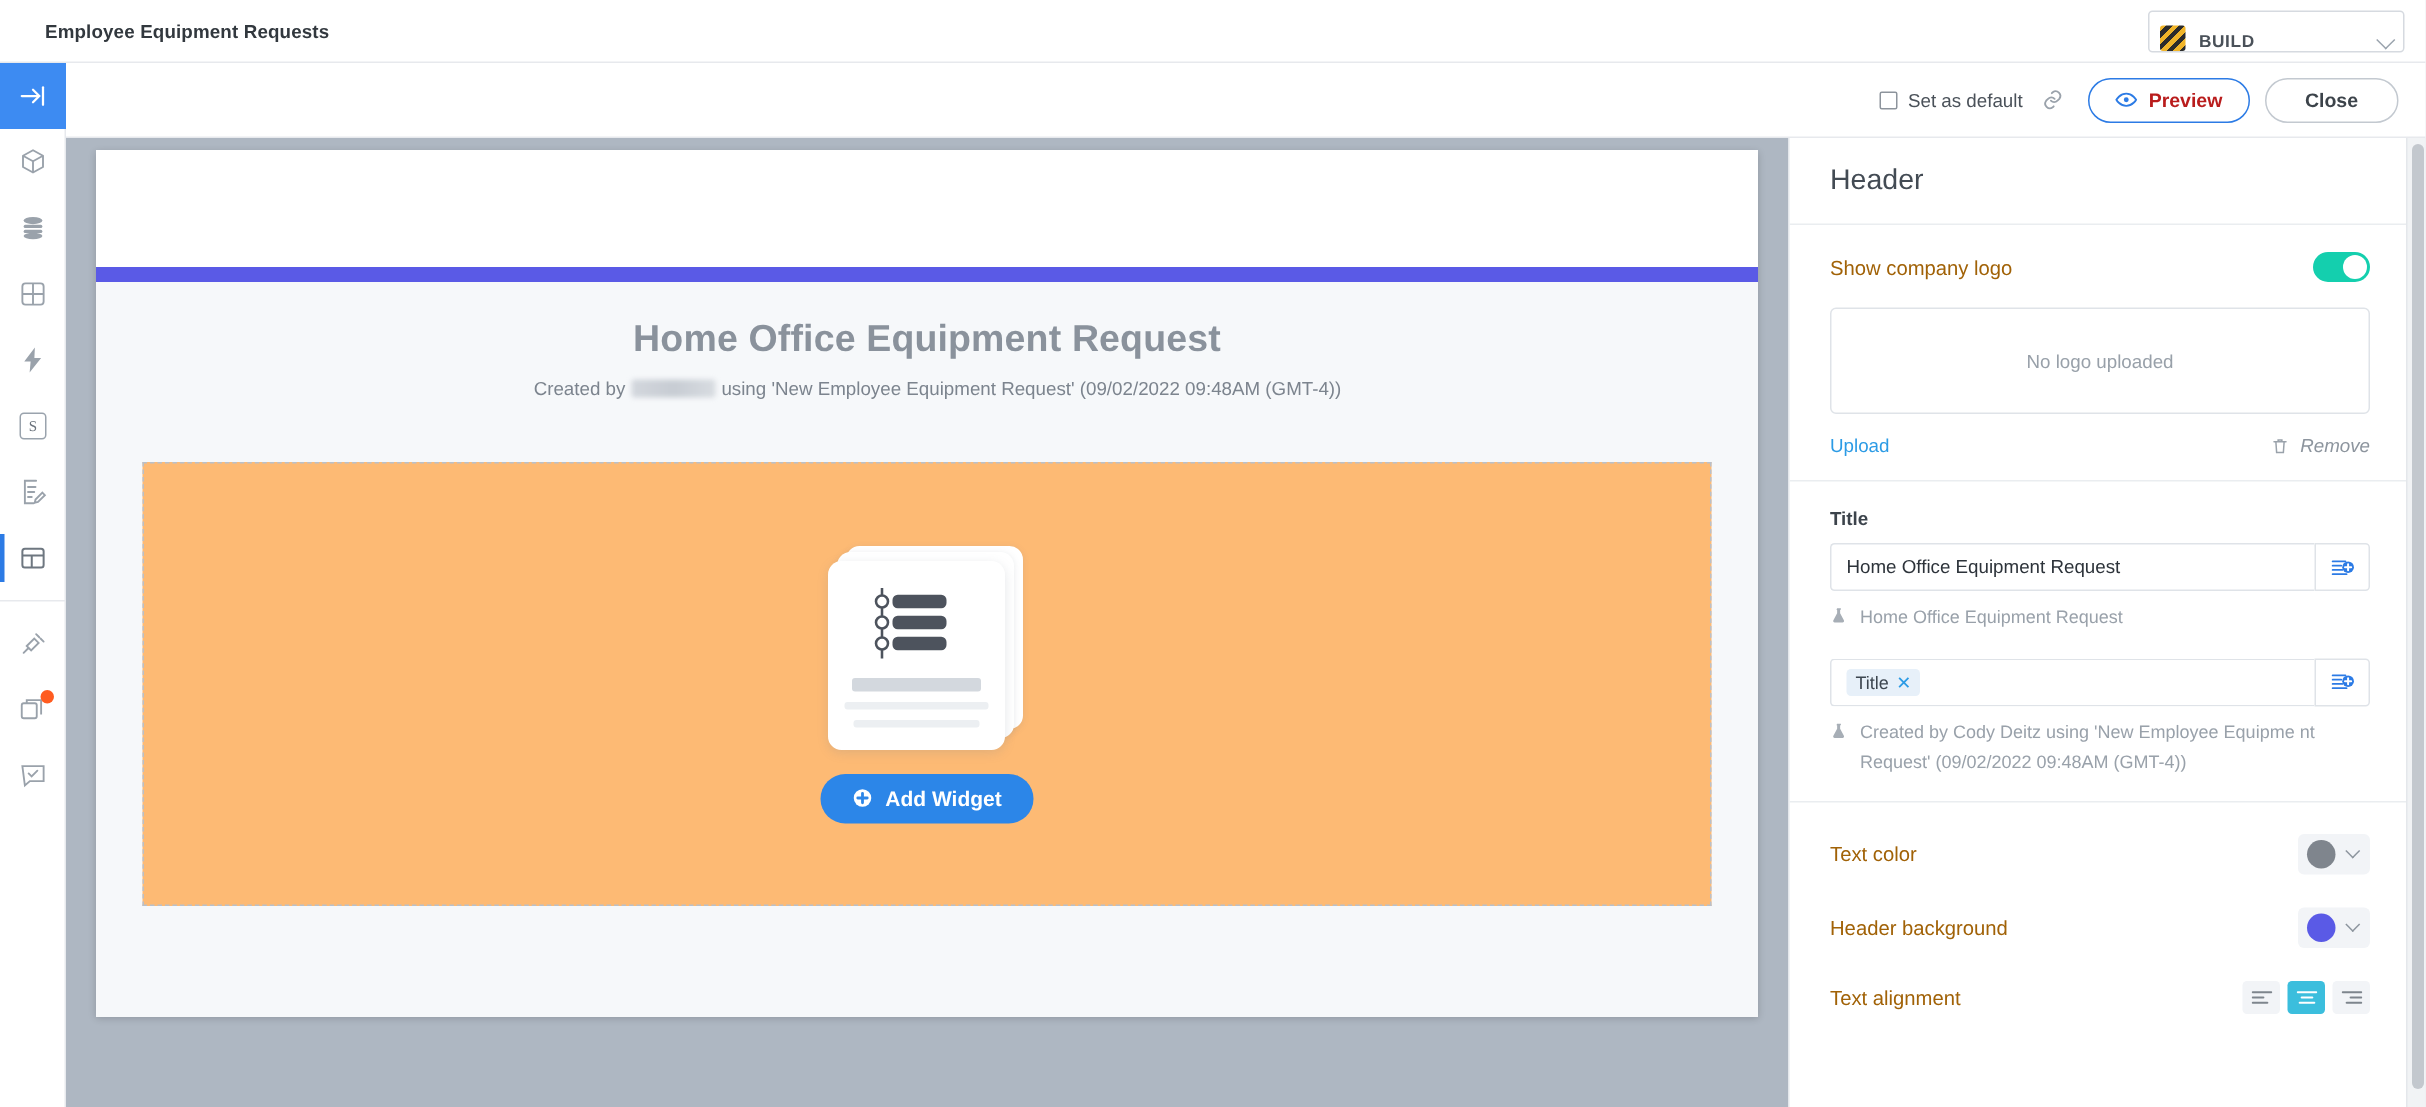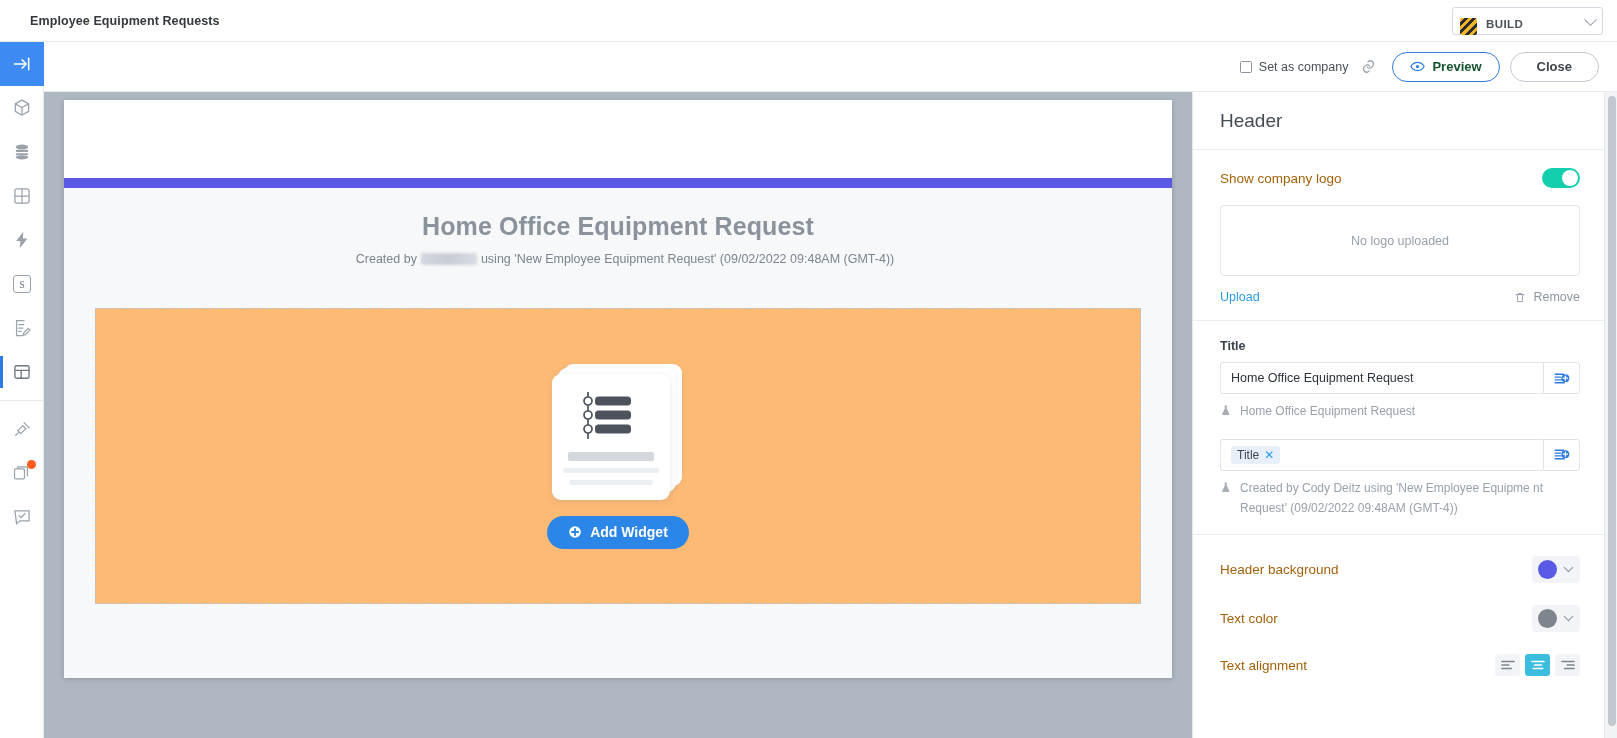--- a/index.html
+++ b/index.html
@@ -18,23 +18,23 @@
     background: #fff; display: flex; align-items: center;
     border-bottom: 1px solid #e7e9ed;
     z-index: 40;
   }
   .app-title {
     margin-left: 14px;
     font-size: 12.5px; font-weight: bold; color: #32383e; letter-spacing: .1px; padding-left: 16px;
   }
   .build-select {
     position: absolute; right: 14px; top: 7px;
-    width: 151px; height: 28px;
+    width: 171px; height: 28px;
     border: 1px solid #d6dae0; border-radius: 3px; background: #fff;
-    display: flex; align-items: flex-start; padding: 10px 7px; cursor: pointer;
+    display: flex; align-items: flex-end; padding: 0 7px; cursor: pointer;
   }
   .build-swatch {
     width: 17px; height: 17px; border-radius: 2px;
     background: repeating-linear-gradient(135deg,#f0b429 0 3px,#2b2b2b 3px 6px);
     flex: 0 0 auto;
   }
   .build-label {
     margin-left: 9px; font-size: 11.5px; font-weight: bold;
     color: #4a5159; letter-spacing: .4px; flex: 1 1 auto;
   }
@@ -53,21 +53,21 @@
   .chk-box {
     width: 12px; height: 12px; border: 1.4px solid #8d949c; border-radius: 1.5px; background:#fff;
   }
   .chk-label { margin-left: 7px; font-size: 12.5px; color: #4a5159; }
   .link-icon { margin-right: 16px; display: flex; align-items: center; cursor: pointer; }
   .btn {
     height: 30px; border-radius: 16px; display: inline-flex; align-items: center;
     justify-content: center; font-size: 13px; font-weight: bold; cursor: pointer;
     background: #fff; padding: 0 20px;
   }
-  .btn-preview { border: 1.5px solid #2c7be5; color: #14532d; margin-right: 10px; padding: 0 17px; }
+  .btn-preview { border: 1.5px solid #2c7be5; color: #b91c1c; margin-right: 10px; padding: 0 17px; }
   .btn-preview .eye { margin-right: 7px; display: flex; }
   .btn-close { border: 1.2px solid #c3c9d0; color: #3c434a; padding: 0 26px; }
 
   
   .rail {
     position: absolute; left: 0; top: 42px; width: 44px; height: 696px;
     background: #fff; border-right: 1px solid #e7e9ed; z-index: 35;
   }
   .rail-item {
     position: relative; width: 44px; height: 44px;
@@ -157,21 +157,21 @@
     width: 38px; height: 20px; border-radius: 11px; background: #14cfae; position: relative; cursor: pointer;
   }
   .toggle .knob { position: absolute; right: 2px; top: 2px; width: 16px; height: 16px; border-radius: 50%; background: #fff; }
   .logo-box {
     margin-top: 17px; height: 71px; border: 1px solid #dfe3e8; border-radius: 4px;
     display: flex; align-items: center; justify-content: center;
     font-size: 12.5px; color: #98a0a9;
   }
   .logo-actions { margin-top: 14px; display: flex; align-items: center; justify-content: space-between; }
   .link-blue { font-size: 12.5px; color: #2c9be5; cursor: pointer; }
-  .remove-btn { display: flex; align-items: center; gap: 7px; font-size: 12.5px; color: #8d959e; cursor: pointer; }
+  .remove-btn { display: flex; align-items: center; gap: 7px; font-size: 12.5px; color: #8d959e; cursor: pointer; font-style: italic; }
 
   .field-label { font-size: 12.5px; font-weight: bold; color: #3c434b; }
   .input-group { margin-top: 9px; display: flex; height: 32px; }
   .input-box {
     flex: 1 1 auto; border: 1px solid #dfe3e8; border-right: none;
     border-radius: 3px 0 0 3px; background: #fff;
     display: flex; align-items: center; padding: 0 10px;
     font-size: 12.5px; color: #2d333a; overflow: hidden;
   }
   .var-btn {
@@ -223,21 +223,21 @@
   <div class="build-select">
     <span class="build-swatch"></span>
     <span class="build-label">BUILD</span>
     <span class="chev"></span>
   </div>
 </div>
 
 <div class="toolbar">
   <div class="chk-wrap">
     <span class="chk-box"></span>
-    <span class="chk-label">Set as company</span>
+    <span class="chk-label">Set as default</span>
   </div>
   <span class="link-icon">
     <svg width="15" height="15" viewBox="0 0 24 24" fill="none" stroke="#9aa2ab" stroke-width="2" stroke-linecap="round">
       <path d="M10 13a5 5 0 0 0 7 0l2-2a5 5 0 0 0-7-7l-1 1"></path>
       <path d="M14 11a5 5 0 0 0-7 0l-2 2a5 5 0 0 0 7 7l1-1"></path>
     </svg>
   </span>
   <div class="btn btn-preview">
     <span class="eye">
       <svg width="15" height="15" viewBox="0 0 24 24" fill="none" stroke="#2c7be5" stroke-width="2">
@@ -461,30 +461,30 @@
         <svg width="12" height="13" viewBox="0 0 24 24" fill="#a7aeb6">
           <path d="M9.5 2h5v2h-1v4.6l5 9.3c.8 1.5-.2 3.1-1.8 3.1H6.3c-1.6 0-2.6-1.6-1.8-3.1l5-9.3V4h-1z"></path>
         </svg>
         <span>Created by Cody Deitz using 'New Employee Equipme nt Request' (09/02/2022 09:48AM (GMT-4))</span>
       </div>
     </div>
   </div>
 
   <div class="section" style="border-bottom:none; padding-top:10px">
     <div class="opt-row">
+      <span class="row-label">Text color</span>
+      <span class="swatch-ctl">
+        <span class="swatch" id="sw-text" style="background: rgb(127, 133, 141);"></span>
+        <span class="chev-sm"></span>
+      </span>
+    </div>
+    <div class="opt-row">
       <span class="row-label">Header background</span>
       <span class="swatch-ctl">
         <span class="swatch" id="sw-bg" style="background: rgb(90, 90, 230);"></span>
-        <span class="chev-sm"></span>
-      </span>
-    </div>
-    <div class="opt-row">
-      <span class="row-label">Text color</span>
-      <span class="swatch-ctl">
-        <span class="swatch" id="sw-text" style="background: rgb(127, 133, 141);"></span>
         <span class="chev-sm"></span>
       </span>
     </div>
     <div class="opt-row">
       <span class="row-label">Text alignment</span>
       <span class="align-group">
         <span class="align-btn">
           <svg width="14" height="12" viewBox="0 0 16 12" stroke="#7e858d" stroke-width="1.7" stroke-linecap="round">
             <path d="M1 2h14M1 6h8M1 10h11"></path>
           </svg>

